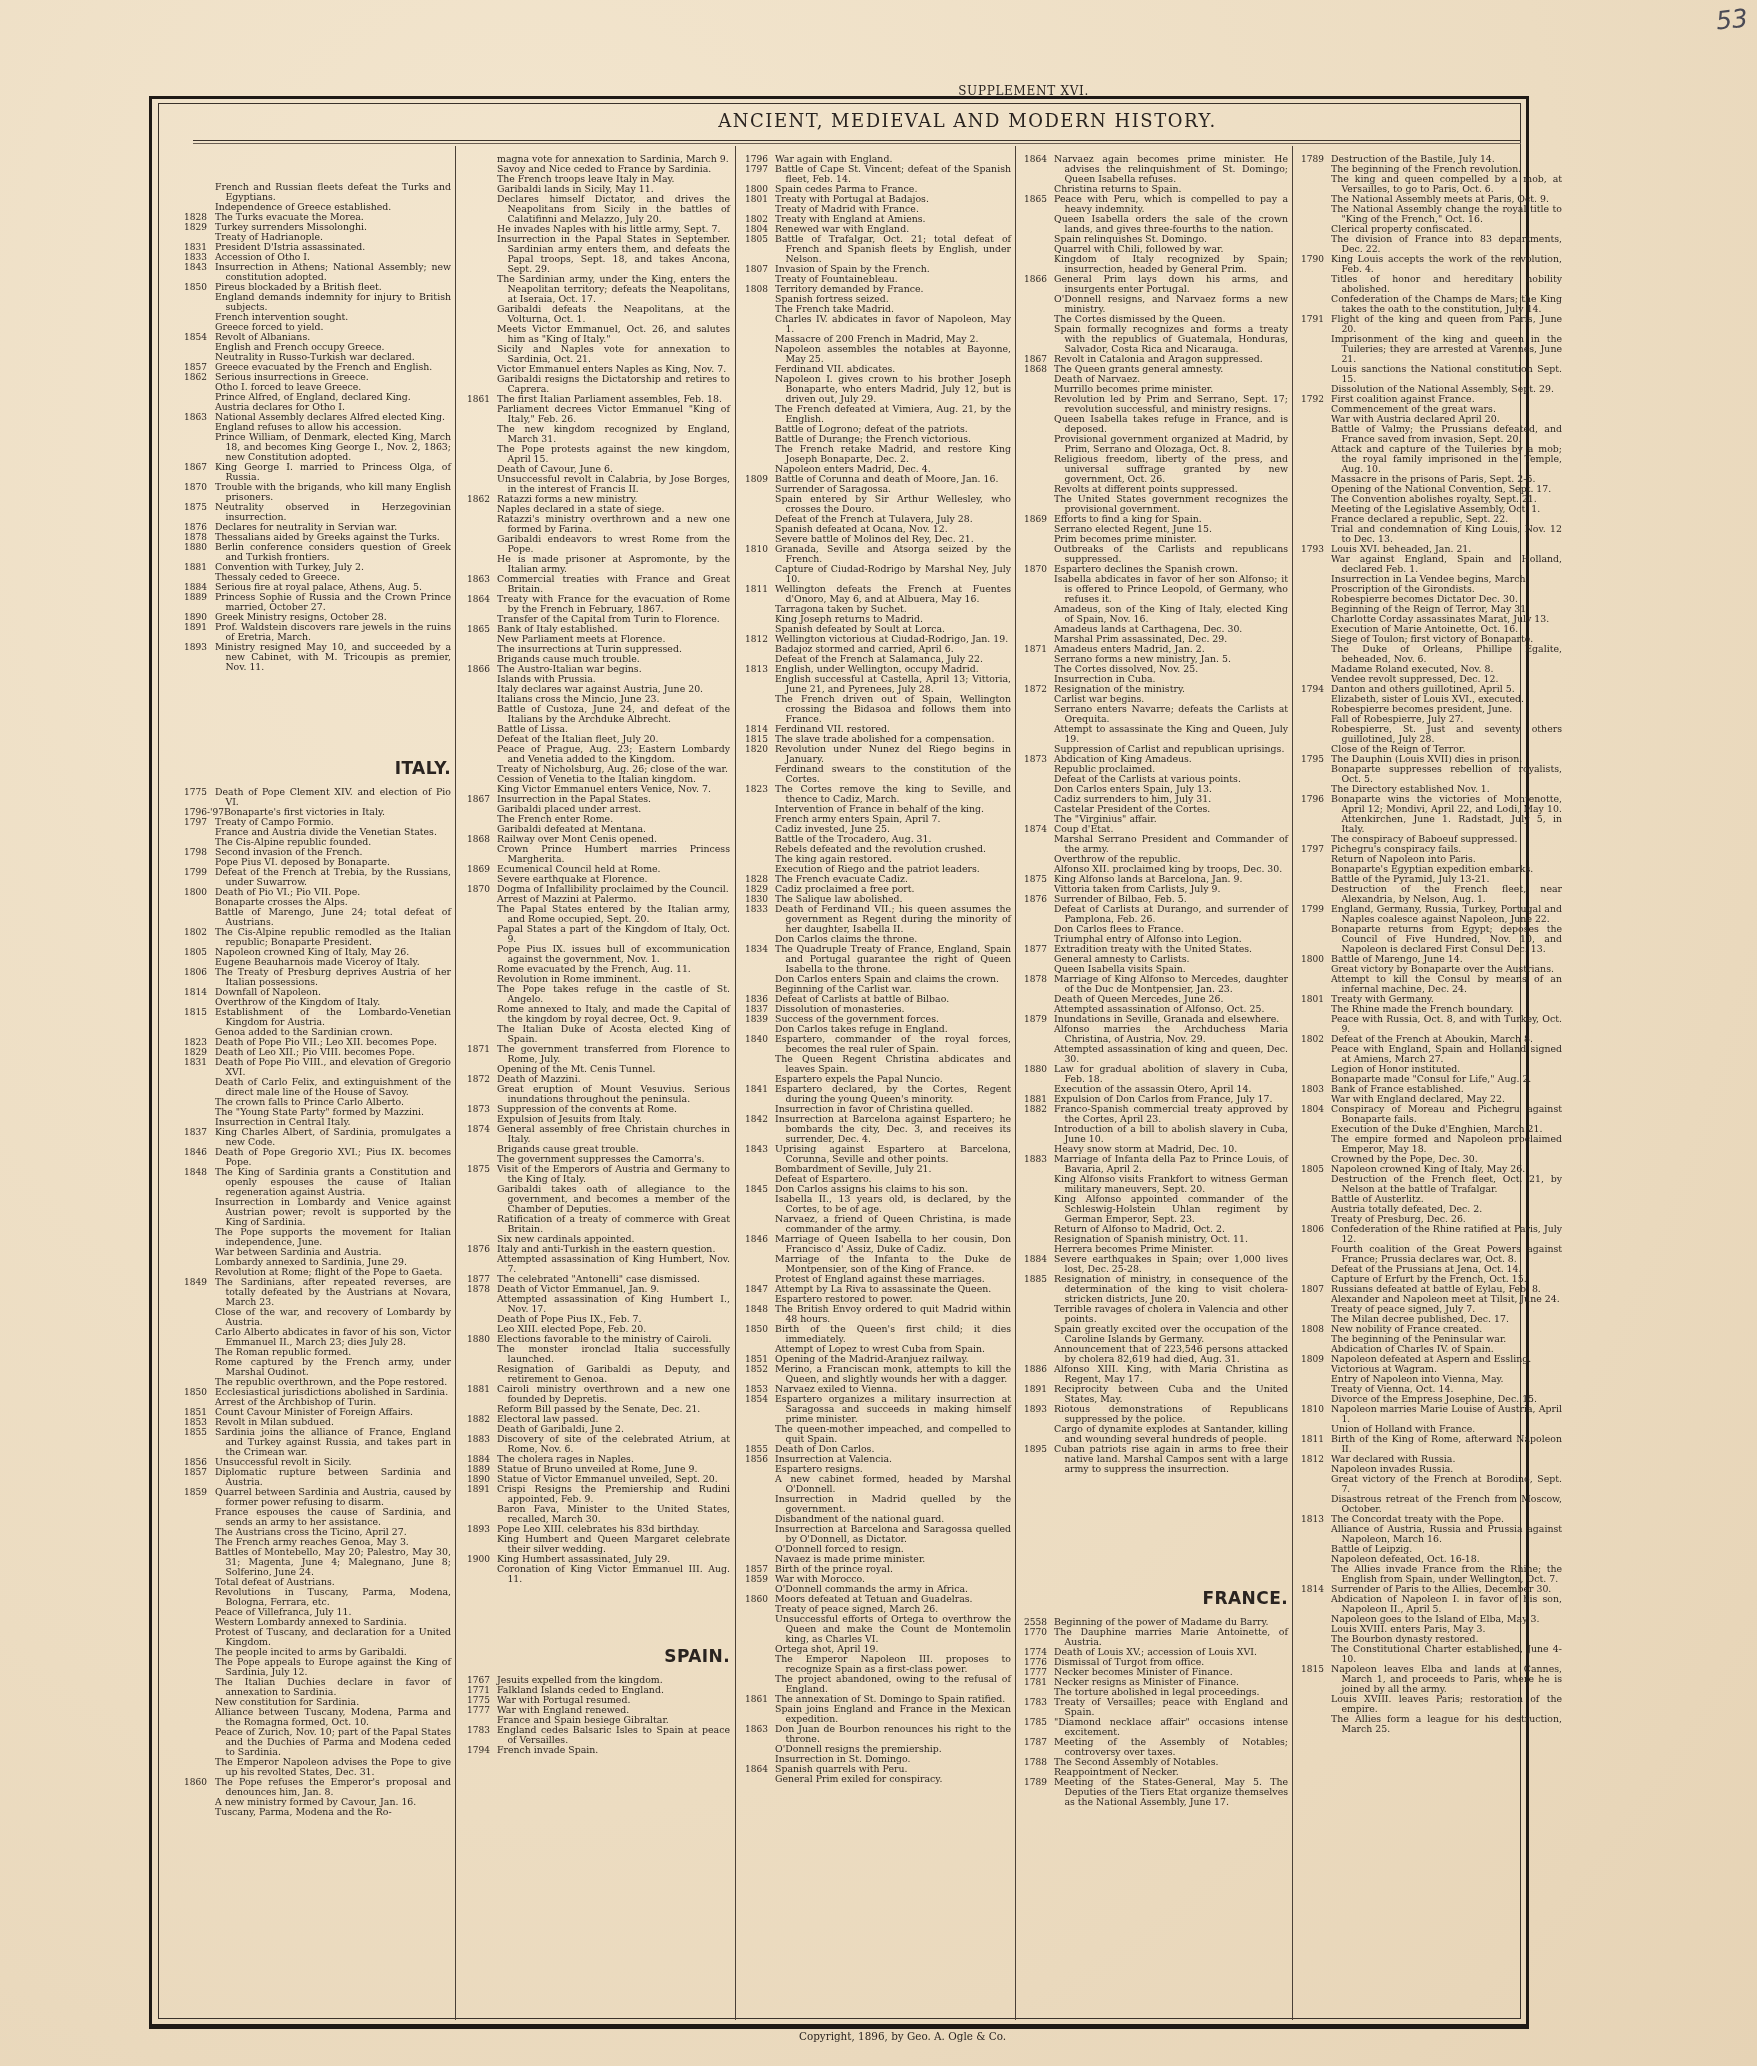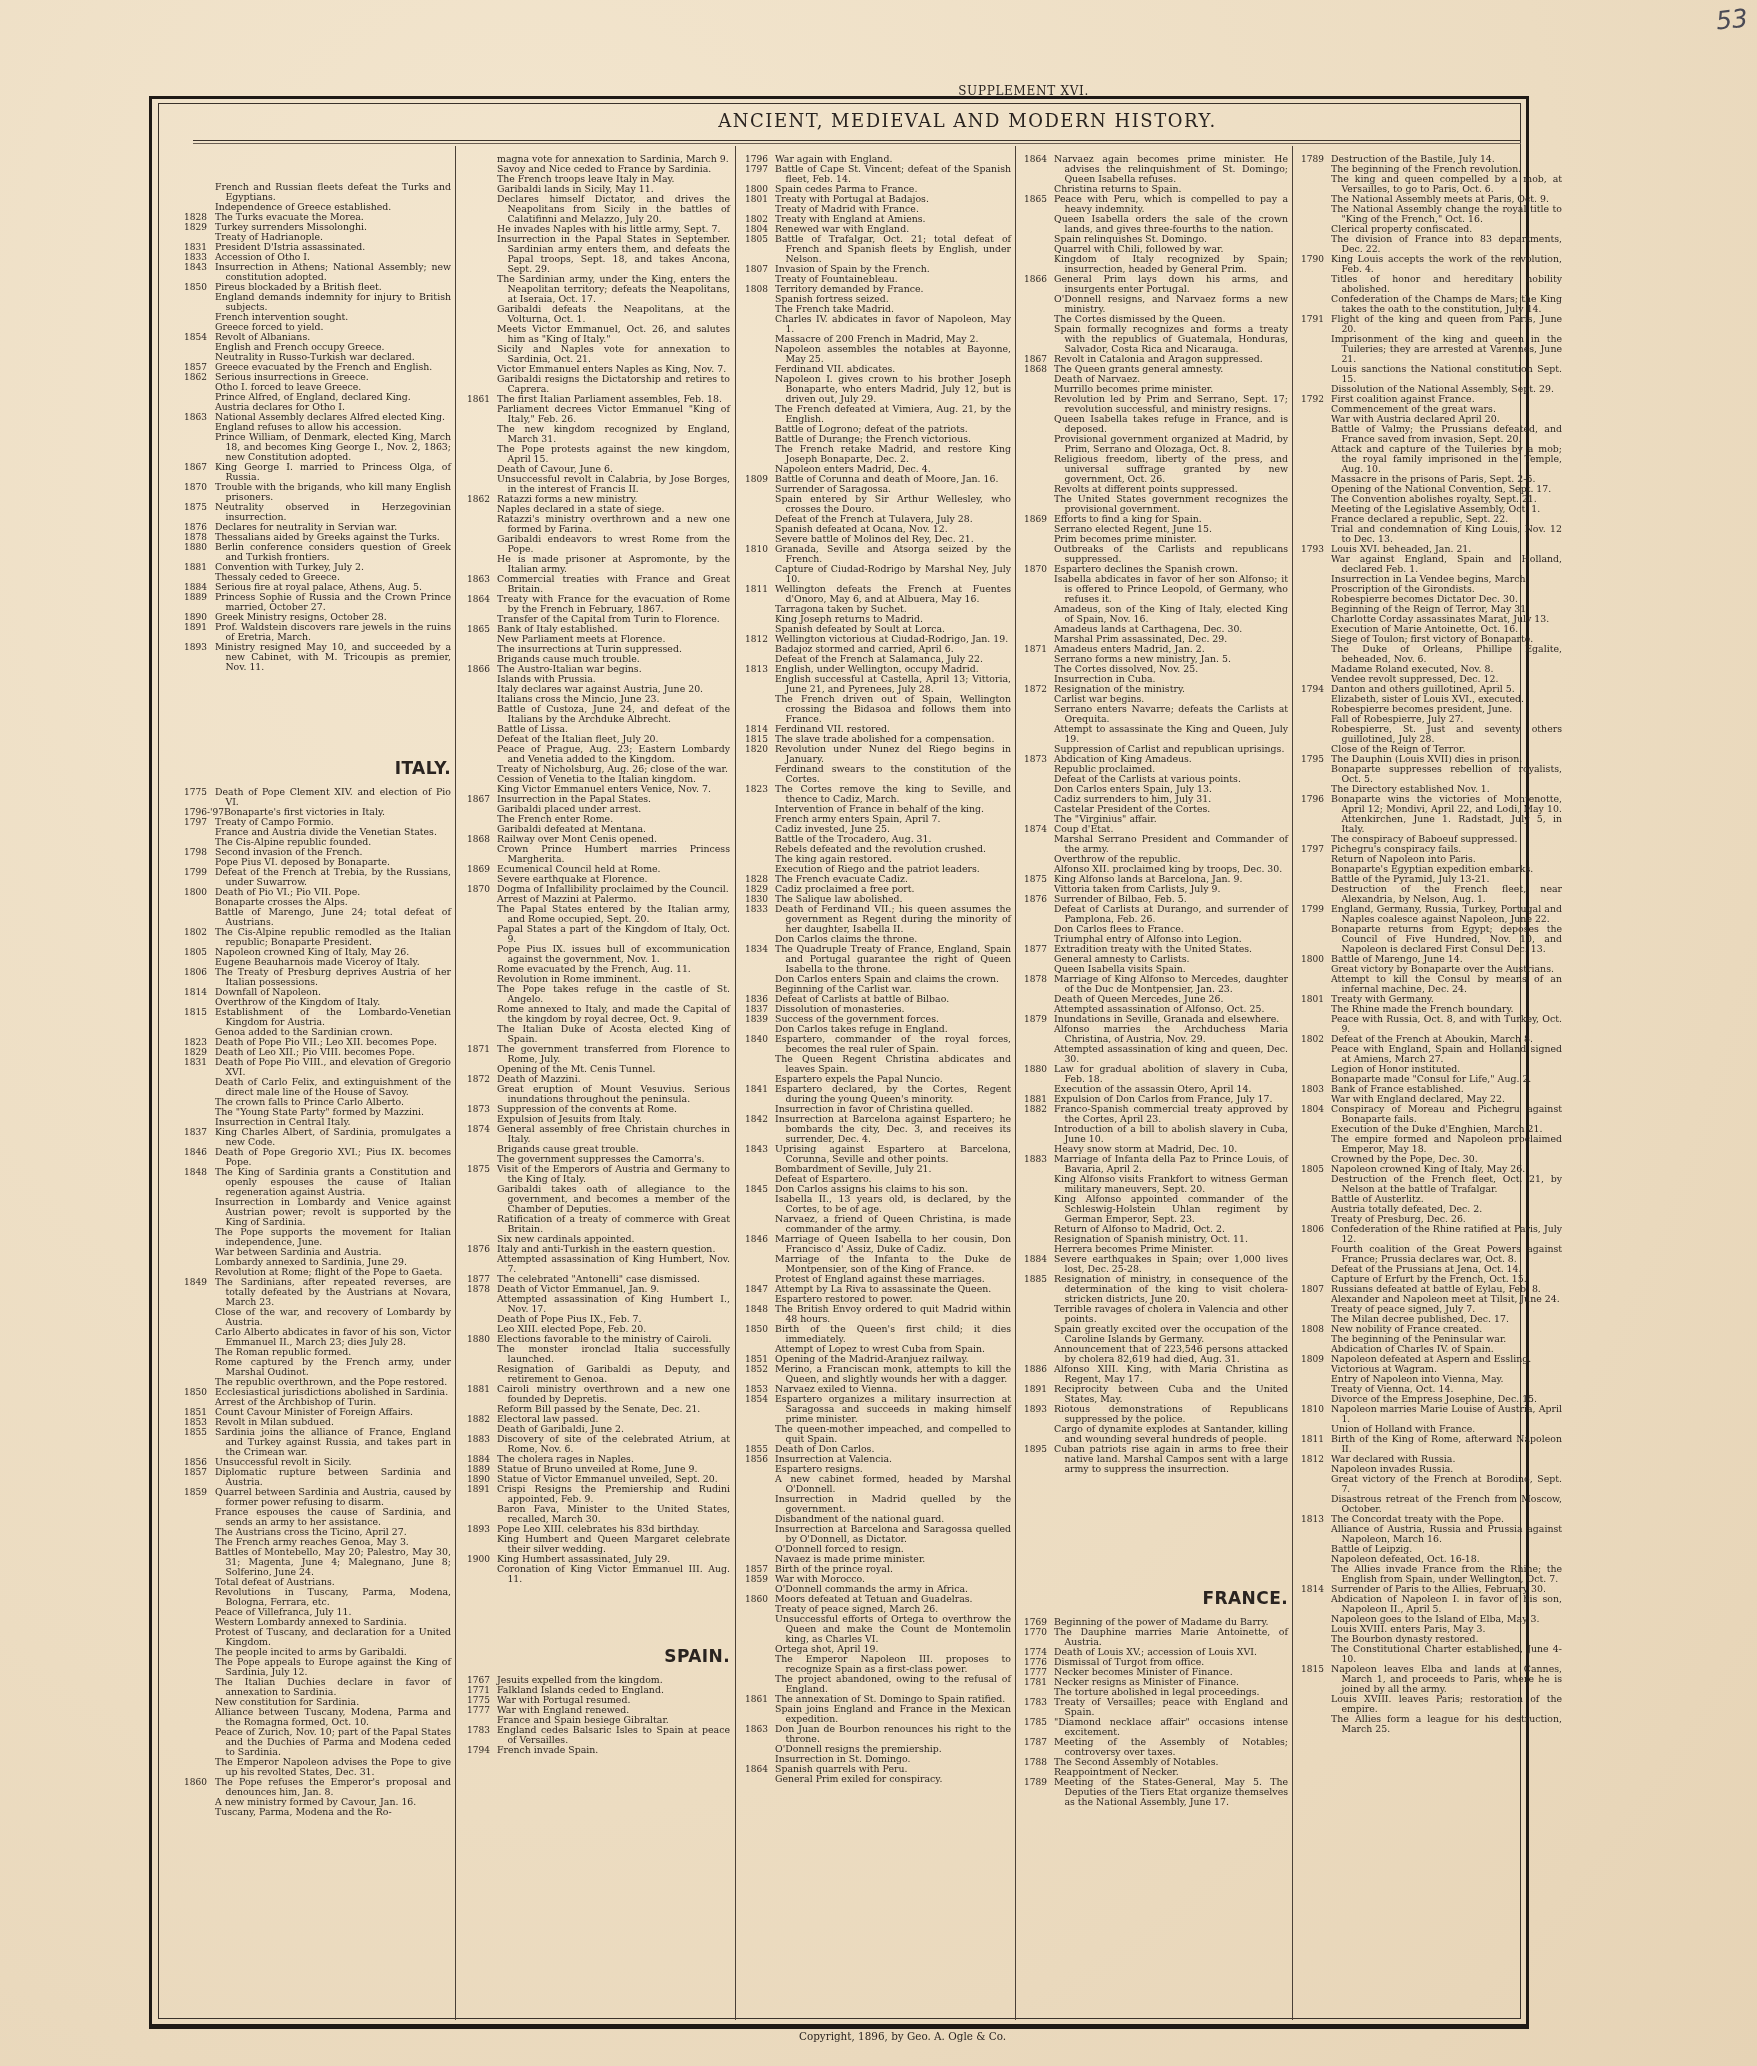--- a/index.html
+++ b/index.html
@@ -1730,21 +1730,21 @@
       <span class="txt">Cargo of dynamite explodes at Santander, killing and wounding several hundreds of people.</span>
     </div>
     <div class="entry">
       <span class="yr">1895</span>
       <span class="txt">Cuban patriots rise again in arms to free their native land. Marshal Campos sent with a large army to suppress the insurrection.</span>
     </div>
     <div style="height: 112px;"></div>
     <div class="heading">FRANCE.</div>
     <div style="height: 6px;"></div>
     <div class="entry">
-      <span class="yr">1769</span>
+      <span class="yr">2558</span>
       <span class="txt">Beginning of the power of Madame du Barry.</span>
     </div>
     <div class="entry">
       <span class="yr">1770</span>
       <span class="txt">The Dauphine marries Marie Antoinette, of Austria.</span>
     </div>
     <div class="entry">
       <span class="yr">1774</span>
       <span class="txt">Death of Louis XV.; accession of Louis XVI.</span>
     </div>
@@ -2201,21 +2201,21 @@
     <div class="entry">
       <span class="yr"></span>
       <span class="txt">Napoleon defeated, Oct. 16-18.</span>
     </div>
     <div class="entry">
       <span class="yr"></span>
       <span class="txt">The Allies invade France from the Rhine; the English from Spain, under Wellington, Oct. 7.</span>
     </div>
     <div class="entry">
       <span class="yr">1814</span>
-      <span class="txt">Surrender of Paris to the Allies, February 30.</span>
+      <span class="txt">Surrender of Paris to the Allies, December 30.</span>
     </div>
     <div class="entry">
       <span class="yr"></span>
       <span class="txt">Abdication of Napoleon I. in favor of his son, Napoleon II., April 5.</span>
     </div>
     <div class="entry">
       <span class="yr"></span>
       <span class="txt">Napoleon goes to the Island of Elba, May 3.</span>
     </div>
     <div class="entry">

